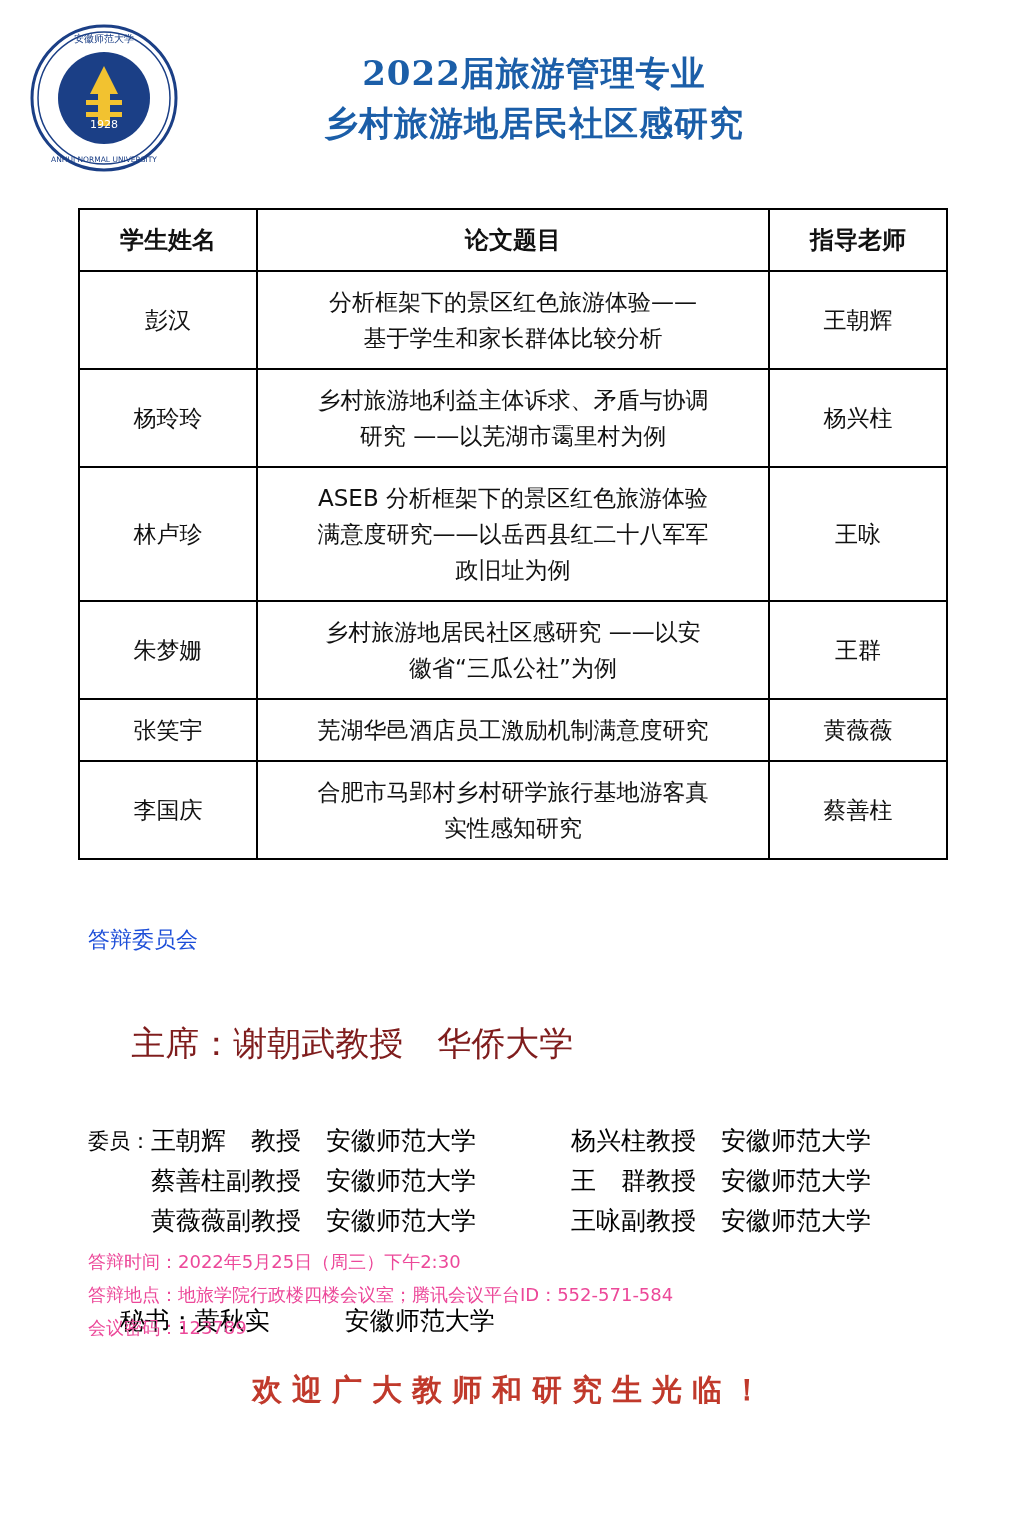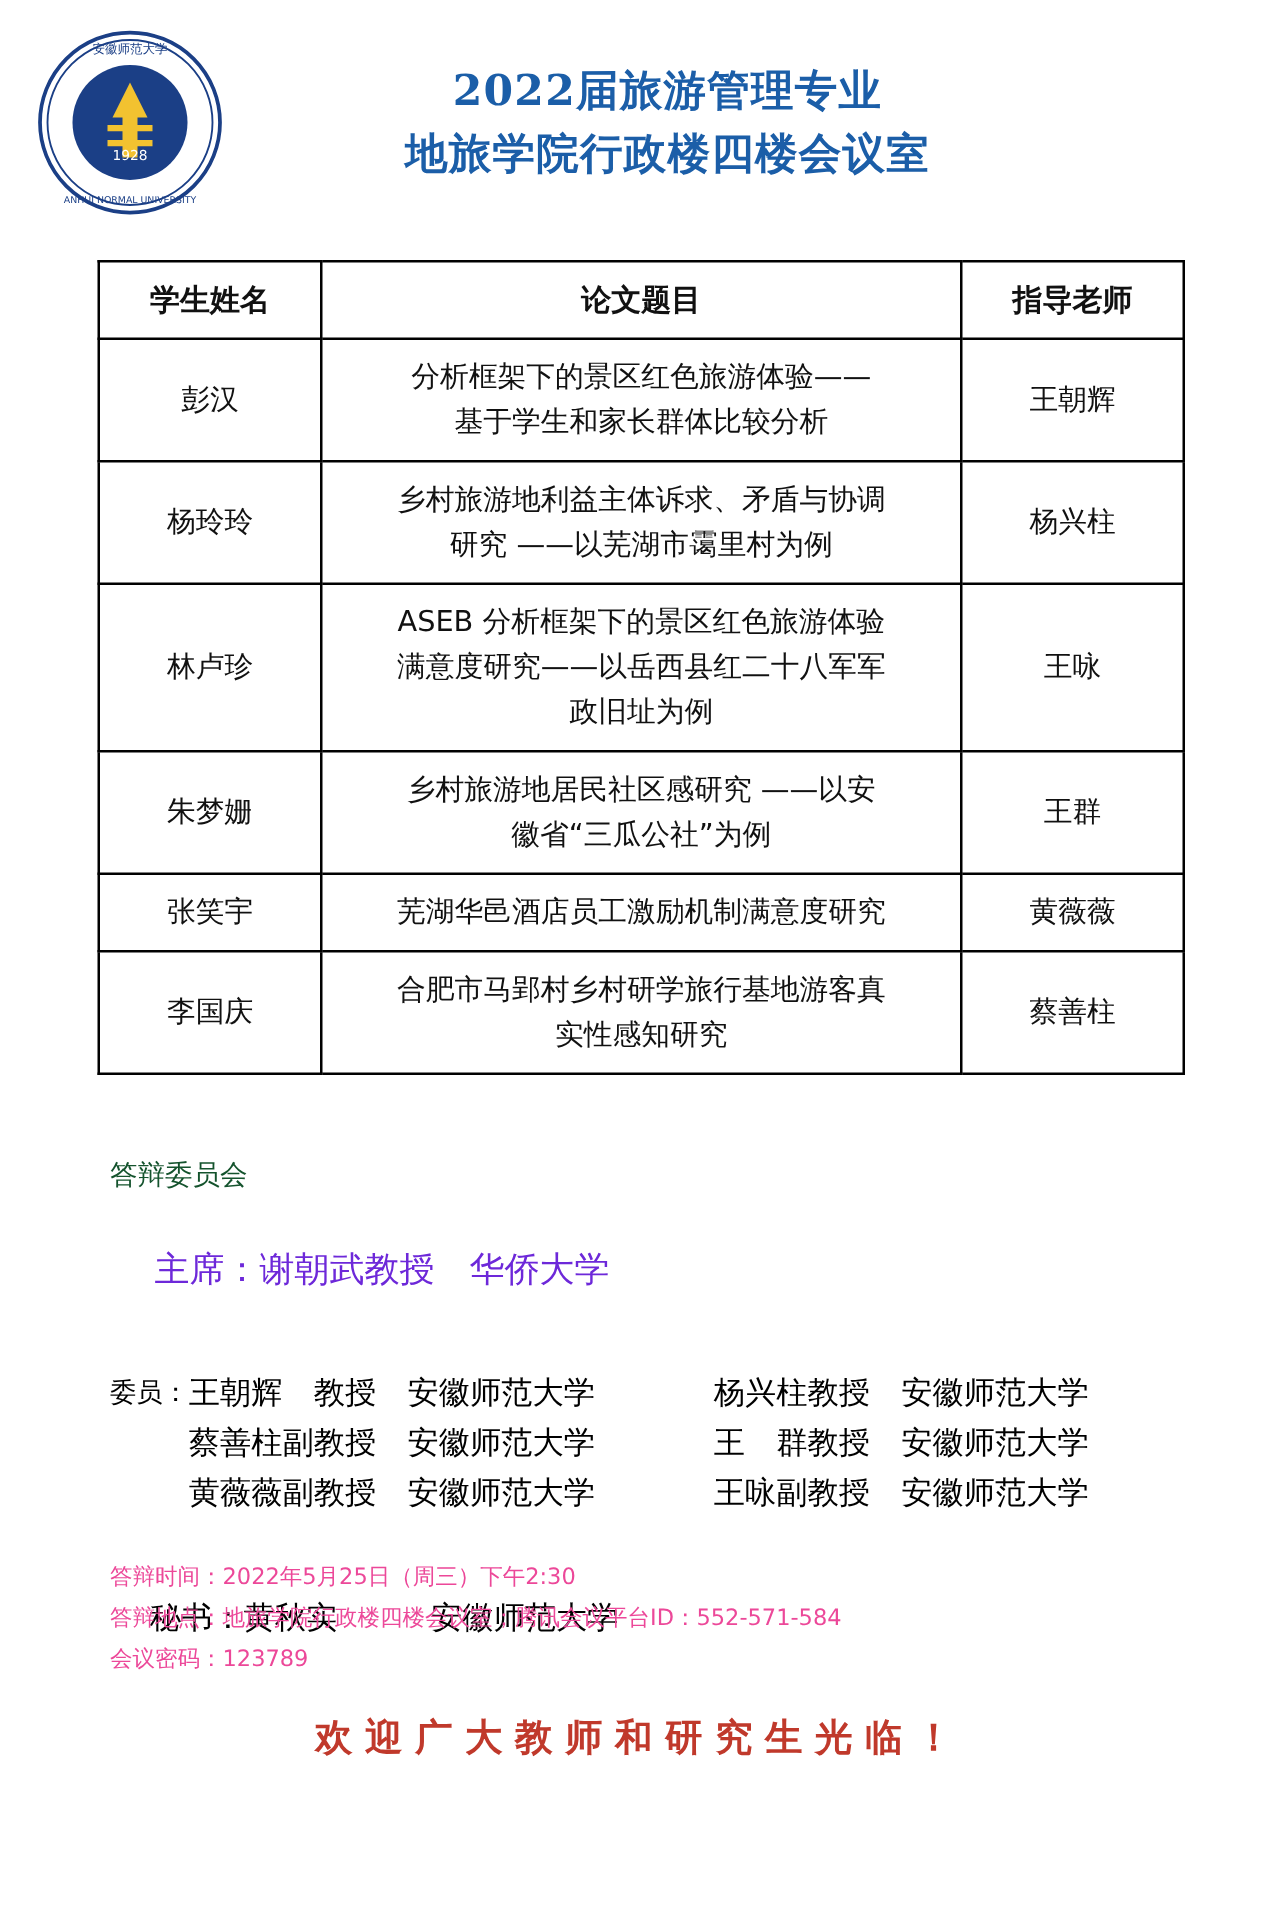--- a/index.html
+++ b/index.html
@@ -84,30 +84,30 @@
   td.title-cell { padding-left: 14px; padding-right: 14px; }
 
   
   .committee {
     position: absolute;
     left: 88px;
     top: 925px;
     width: 900px;
   }
   .committee-heading {
-    color: #14532d;
+    color: #1d4ed8;
     font-size: 22px;
     font-family: "DejaVu Sans", "Liberation Sans", sans-serif;
-    margin-bottom: 1px;
+    margin-bottom: 28px;
   }
   .row-line {
     font-family: "DejaVu Serif", "Liberation Serif", serif;
-    font-size: 28px;
-    line-height: 40px;
-    color: #6d28d9;
+    font-size: 34px;
+    line-height: 40px;
+    color: #7f1d1d;
     white-space: pre;
   }
   .chair-row { margin-bottom: 18px; }
   .members-block {
     display: flex;
   }
   .members-label {
     font-family: "DejaVu Serif", "Liberation Serif", serif;
     font-size: 21px;
     line-height: 40px;
@@ -181,21 +181,21 @@
       <rect x="58" y="78" width="36" height="5" fill="#f2c230"></rect>
       <rect x="58" y="90" width="36" height="5" fill="#f2c230"></rect>
       <text x="76" y="106" text-anchor="middle" font-family="DejaVu Sans, sans-serif" font-size="11" fill="#ffffff">1928</text>
       <text x="76" y="20" text-anchor="middle" font-family="DejaVu Sans, sans-serif" font-size="10" fill="#1b3f86">安徽师范大学</text>
       <text x="76" y="140" text-anchor="middle" font-family="DejaVu Sans, sans-serif" font-size="7.5" fill="#1b3f86">ANHUI NORMAL UNIVERSITY</text>
     </svg>
   </div>
 
   <div class="title-block">
     <div class="title-line">2022届旅游管理专业</div>
-    <div class="title-line">地旅学院行政楼四楼会议室</div>
+    <div class="title-line">乡村旅游地居民社区感研究</div>
   </div>
 </div>
 
 <div class="table-wrap">
   <table class="schedule">
     <colgroup>
       <col class="col-name">
       <col class="col-title">
       <col class="col-mentor">
     </colgroup>

